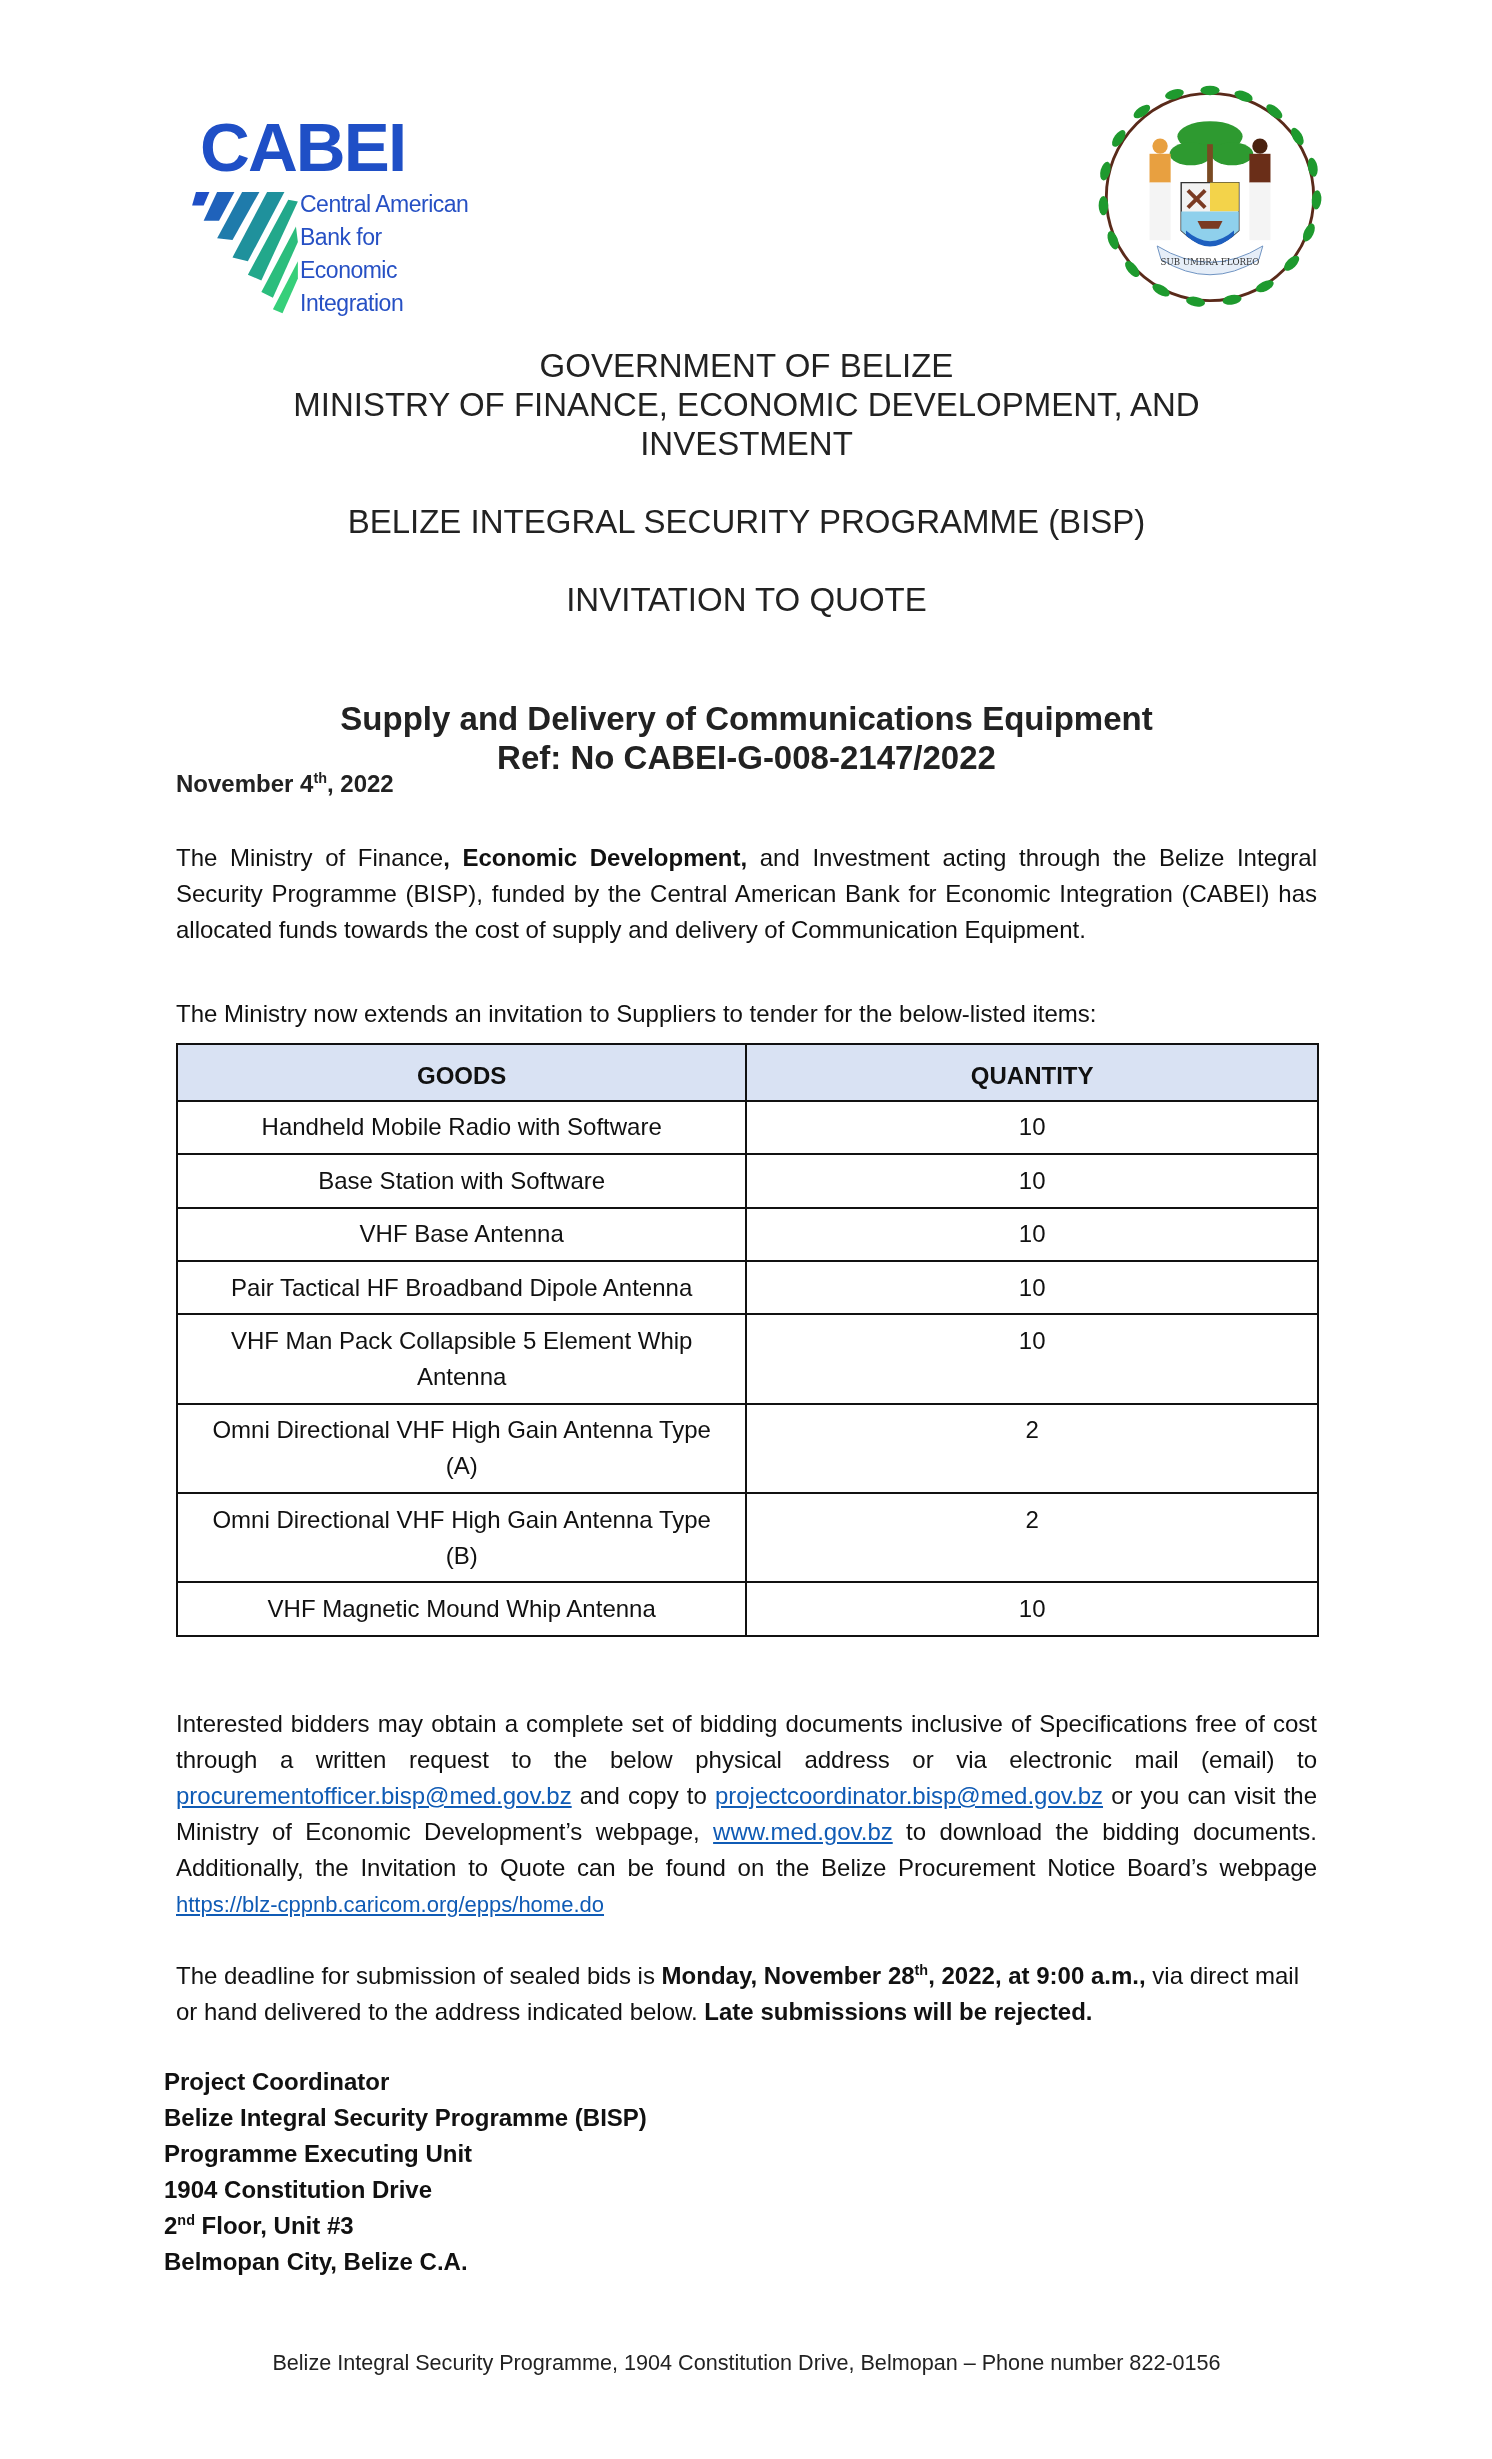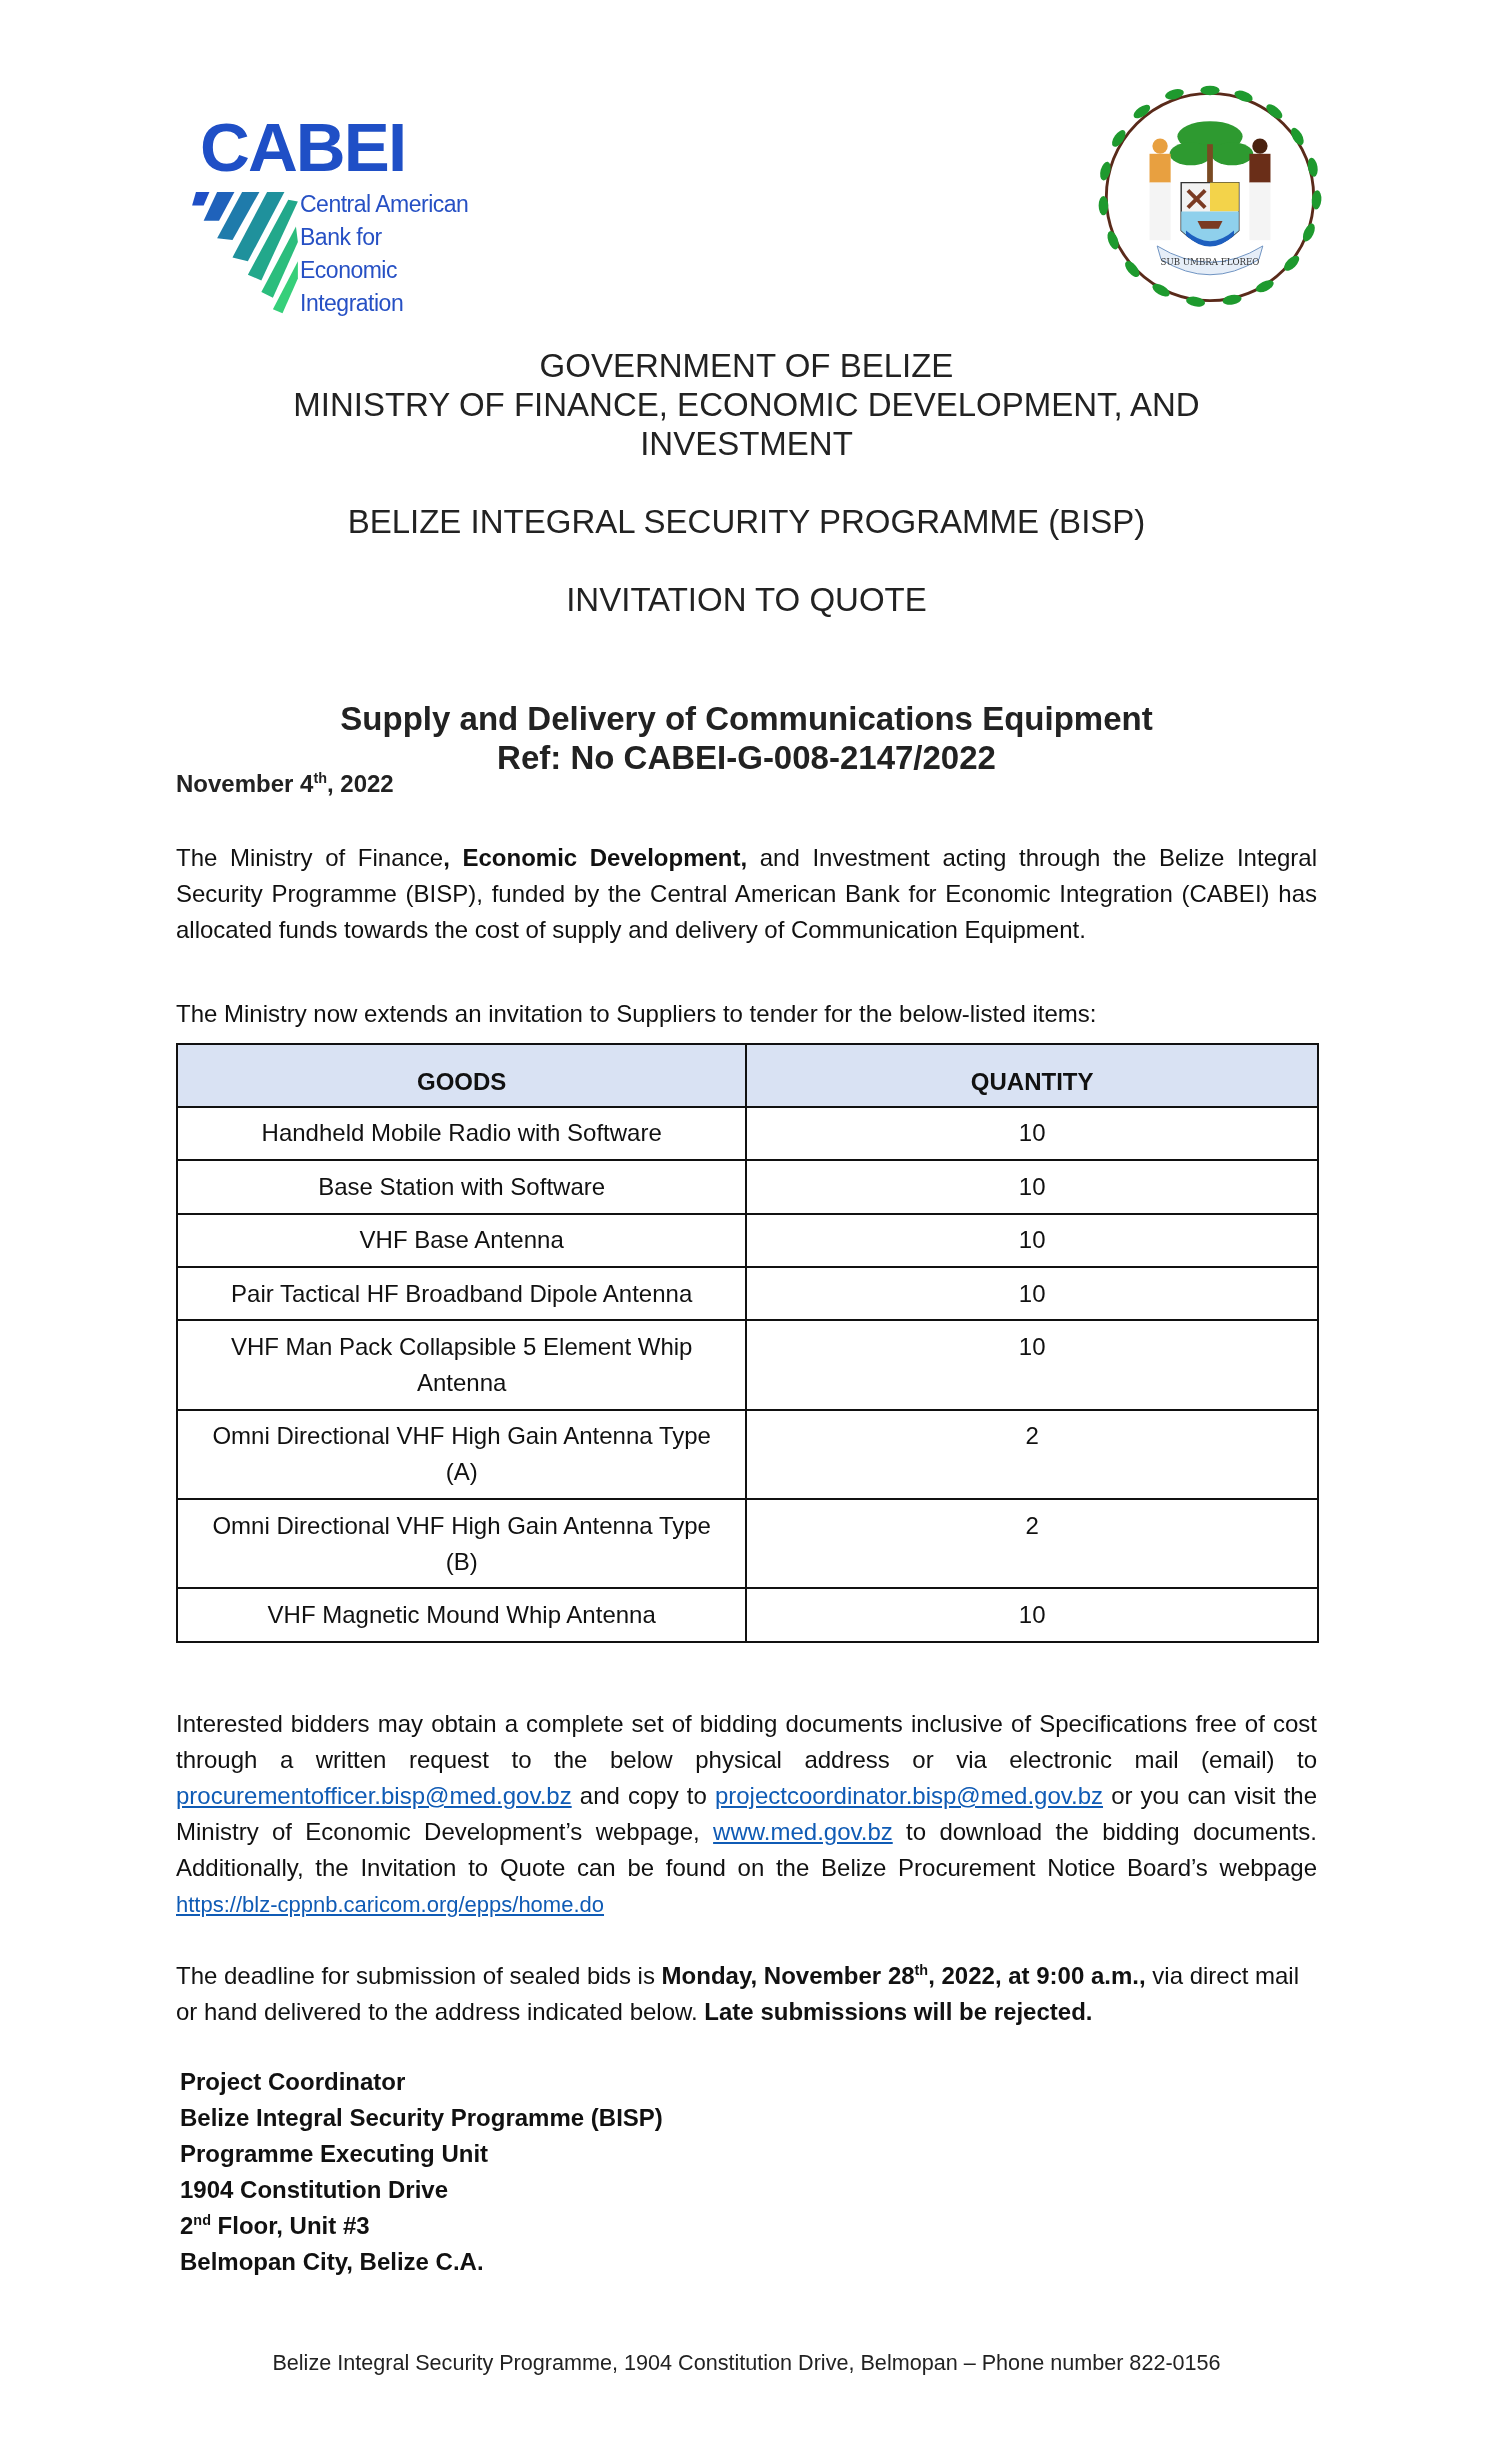--- a/index.html
+++ b/index.html
@@ -25,32 +25,32 @@
   .date { left: 176px; top: 770px; font-family: "Liberation Sans", sans-serif; font-weight: bold; font-size: 24px; color: #222; }
   sup { font-size: 60%; line-height: 0; vertical-align: super; }
 
   .body-text { font-family: "Liberation Sans", sans-serif; font-size: 24px; line-height: 36px; color: #111; }
   .para1 { left: 176px; top: 840px; width: 1141px; text-align: justify; }
   .para2 { left: 176px; top: 996px; width: 1141px; }
 
   
   .goods-table { left: 176px; top: 1043px; width: 1143px; border-collapse: collapse; font-family: "Liberation Sans", sans-serif; font-size: 24px; }
   .goods-table th, .goods-table td { border: 2.4px solid #111; text-align: center; vertical-align: top; padding: 7.7px 19px 7.7px 19px; line-height: 36px; }
-  .goods-table th { background: #d9e2f3; font-weight: bold; height: 35px; padding-top: 19px; padding-bottom: 5.8px; }
+  .goods-table th { background: #d9e2f3; font-weight: bold; height: 35px; padding-top: 13px; padding-bottom: 5.8px; }
   .goods-table td { height: 35px; }
   .goods-table td.two-line { height: 71px; }
   .col-goods { width: 571px; }
   .col-qty { width: 573px; margin-left: 40px; }
 
   .para3 { left: 176px; top: 1706px; width: 1141px; text-align: justify; }
   .link { color: #0f5bb5; text-decoration: underline; }
   .link-sm { color: #0f5bb5; text-decoration: underline; font-size: 22px; }
 
   .para4 { left: 176px; top: 1958px; width: 1141px; }
-  .address { left: 180px; top: 2064px; font-weight: bold; line-height: 36px; }
+  .address { left: 164px; top: 2064px; font-weight: bold; line-height: 36px; }
   .address div { white-space: nowrap; }
 
   .footer { left: 0; width: 1493px; top: 2350px; text-align: center; font-family: "Liberation Sans", sans-serif; font-size: 21.6px; color: #222; }
   b { font-weight: bold; }
 </style>
 </head>
 <body>
 
 <div class="abs cabei-logo">
   <div class="cabei-word">CABEI</div>

